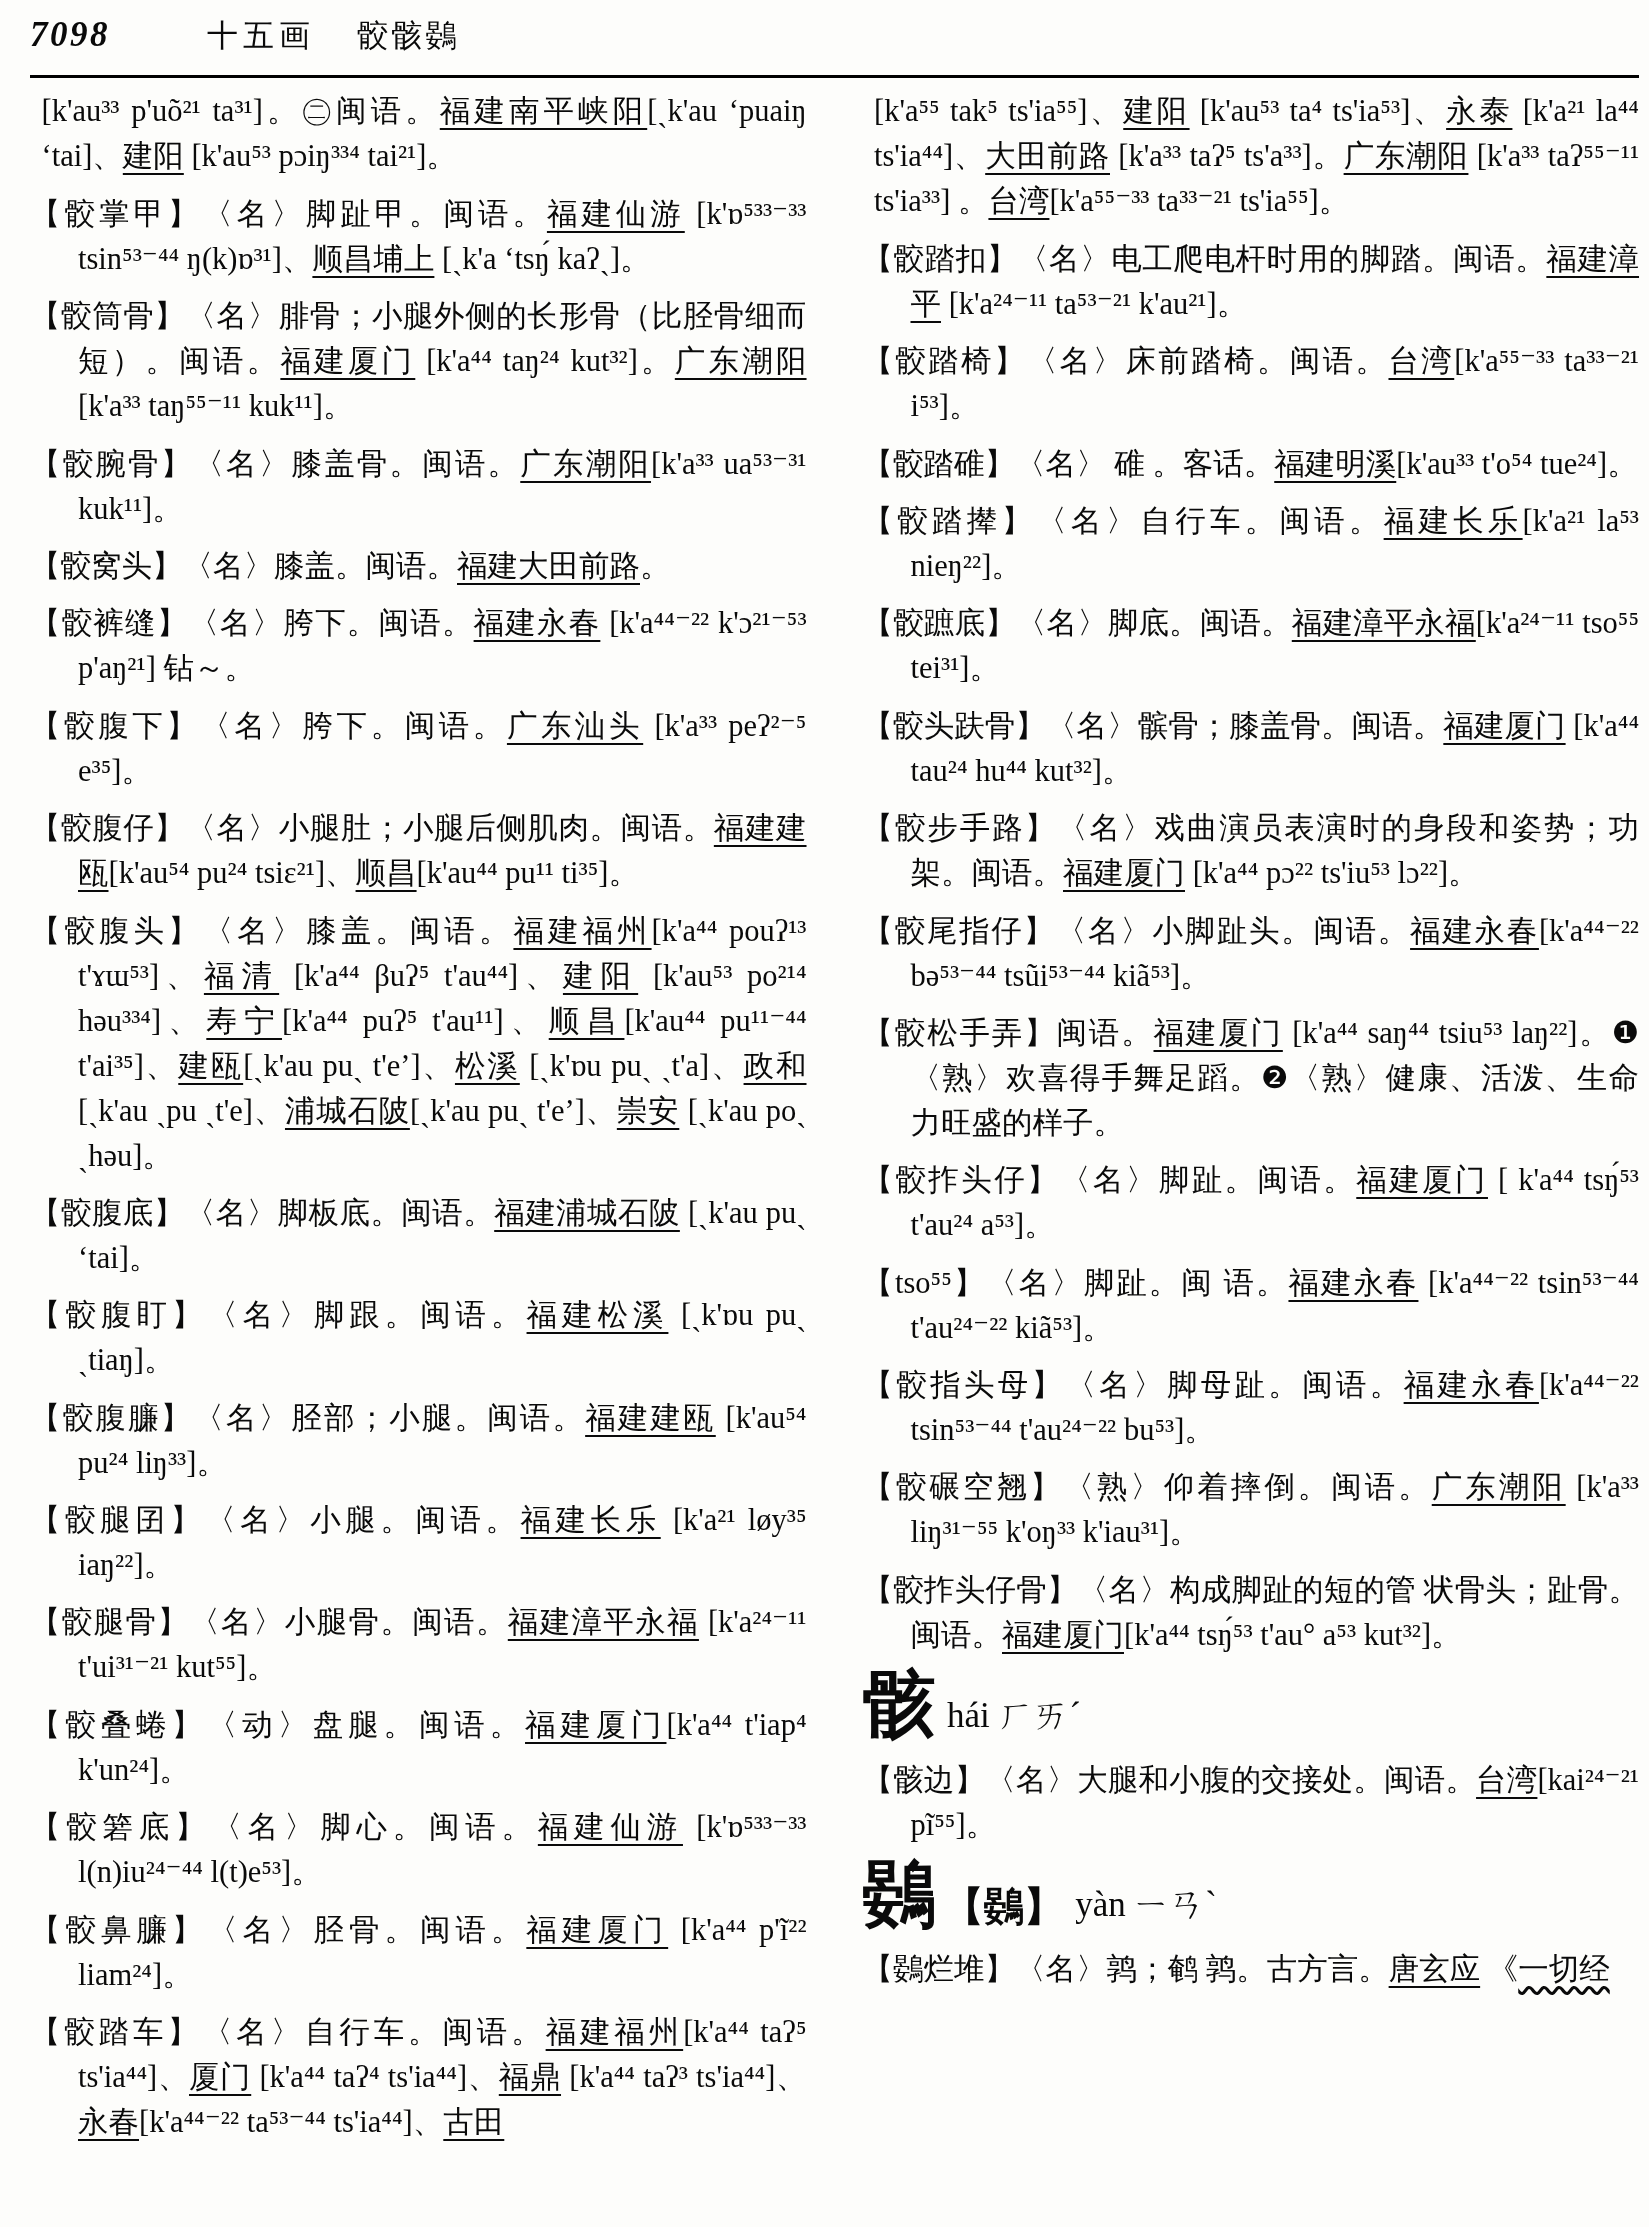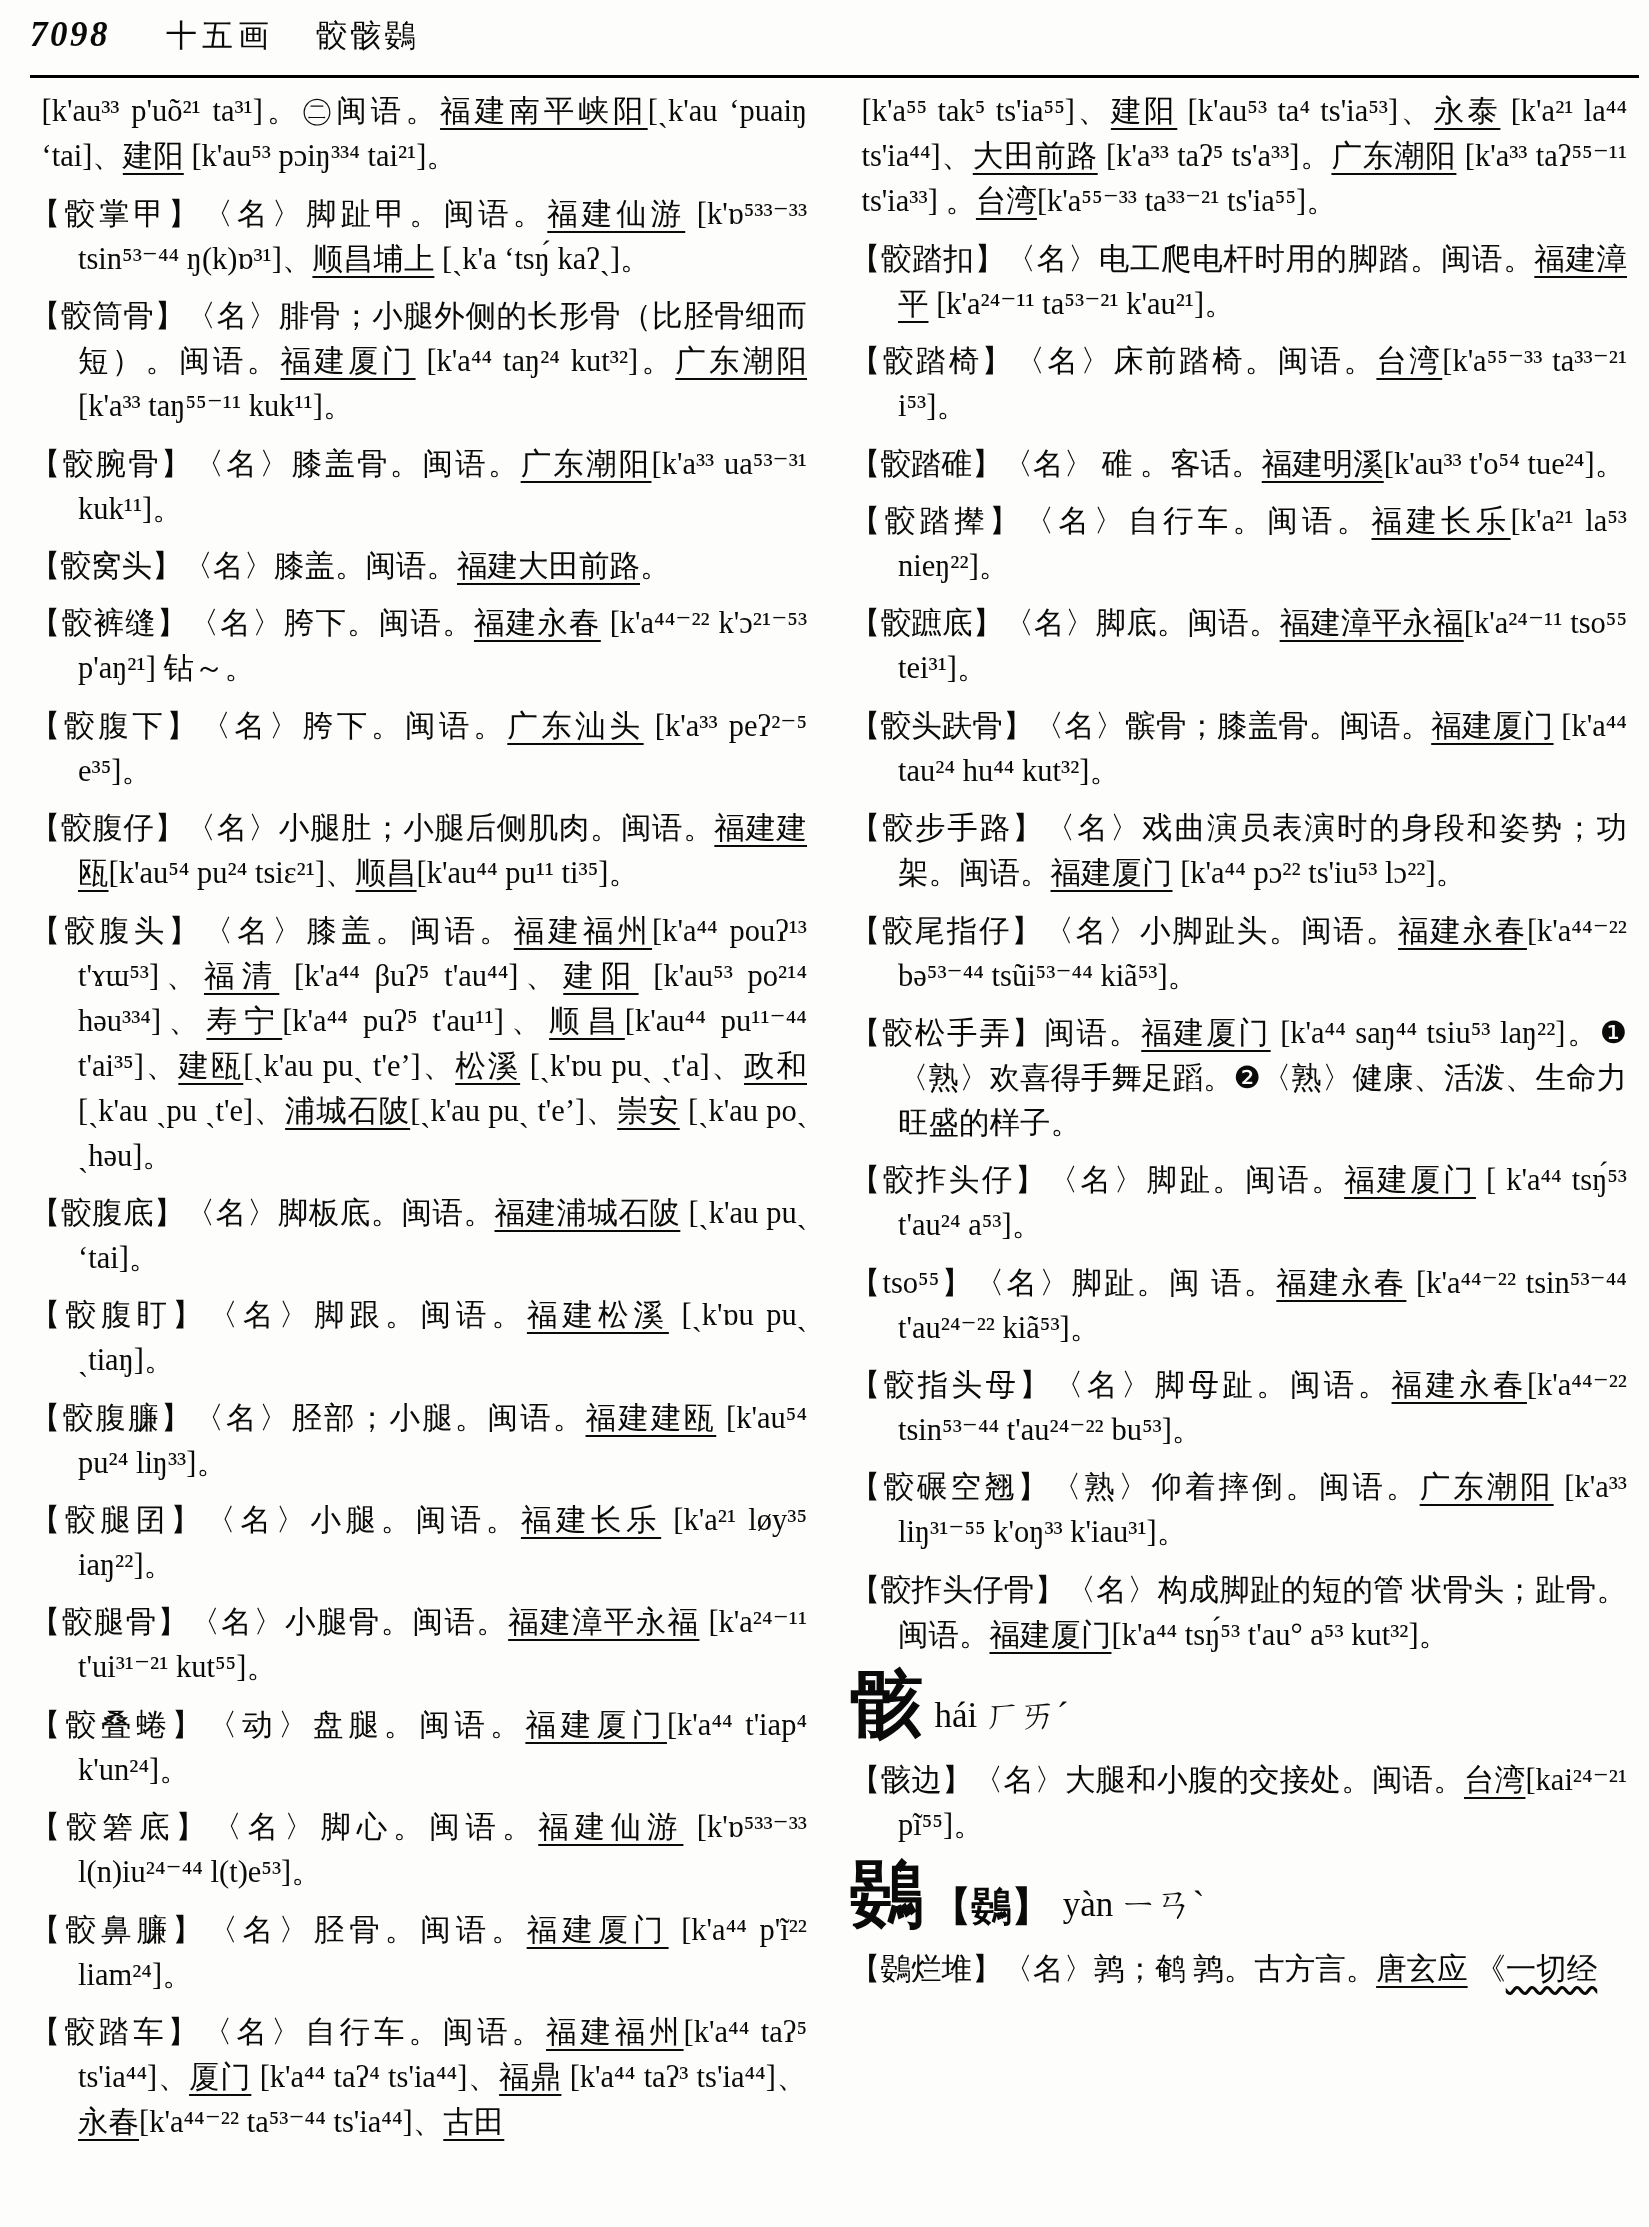--- a/index.html
+++ b/index.html
@@ -4,24 +4,24 @@
 <style>
   html,body{margin:0;padding:0;}
   body{
     width:1650px;height:2227px;overflow:hidden;
     background:#fdfdfb;color:#0a0a0a;
     font-family:"Liberation Serif","DejaVu Serif",serif;
   }
   .page{box-sizing:border-box;width:1650px;height:2227px;padding:15px 11px 0 30px;}
   .hdr{display:flex;align-items:baseline;height:53px;}
   .hdr .pnum{font-size:35px;font-weight:bold;font-style:italic;letter-spacing:2.5px;}
-  .hdr .sect{font-size:31px;margin-left:56px;letter-spacing:5px;}
+  .hdr .sect{font-size:31px;margin-left:97px;letter-spacing:5px;}
   .hdr .hchars{font-size:31px;margin-left:42px;letter-spacing:3.3px;}
   .rule{height:3.3px;background:#000;margin:6.6px 0 11.5px 0;}
-  .cols{display:flex;gap:43px;}
+  .cols{display:flex;gap:56px;}
   .col{width:777px;}
   .entry{
     font-size:30.5px;line-height:45px;text-align:justify;
     padding-left:48px;text-indent:-48px;margin-bottom:12.4px;
     word-break:break-word;
   }
   .entry.cont{padding-left:11.5px;text-indent:0;}
   .hw{font-weight:normal;}
   .u1{text-decoration:underline;text-underline-offset:6.6px;text-decoration-thickness:2.1px;}
   .u2{text-decoration:underline wavy;text-underline-offset:6.6px;}

